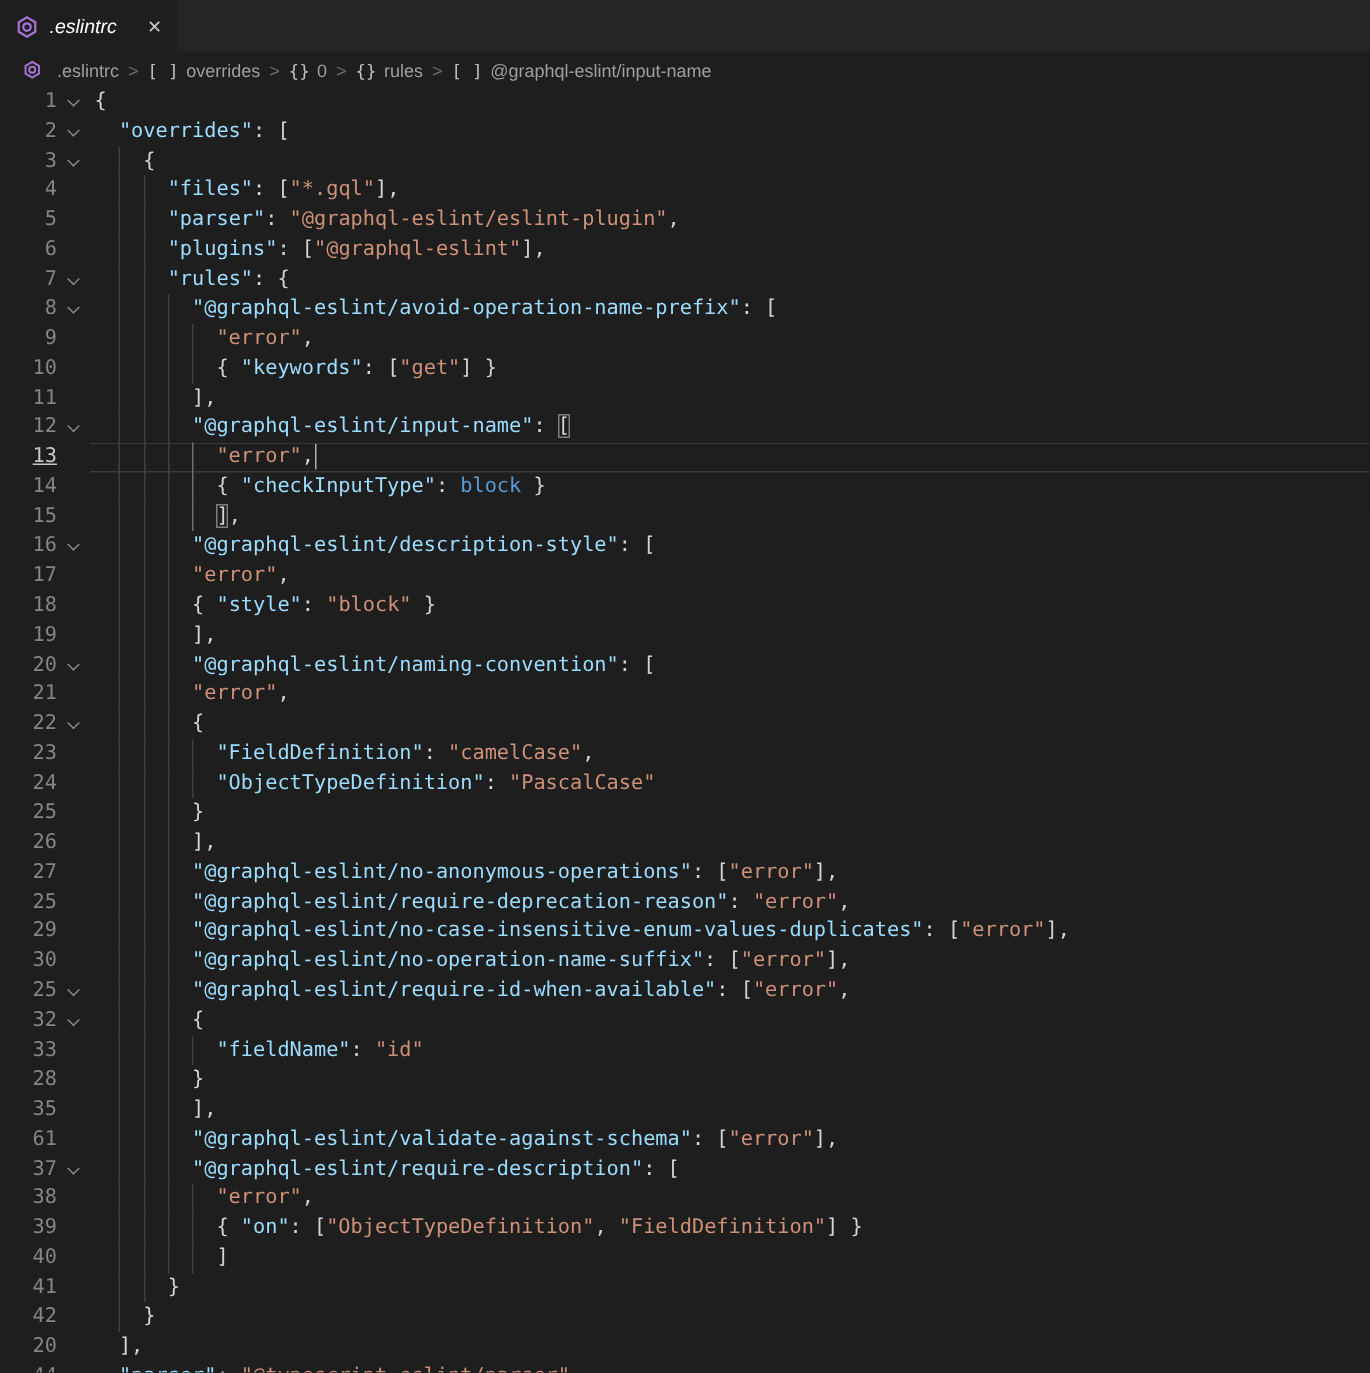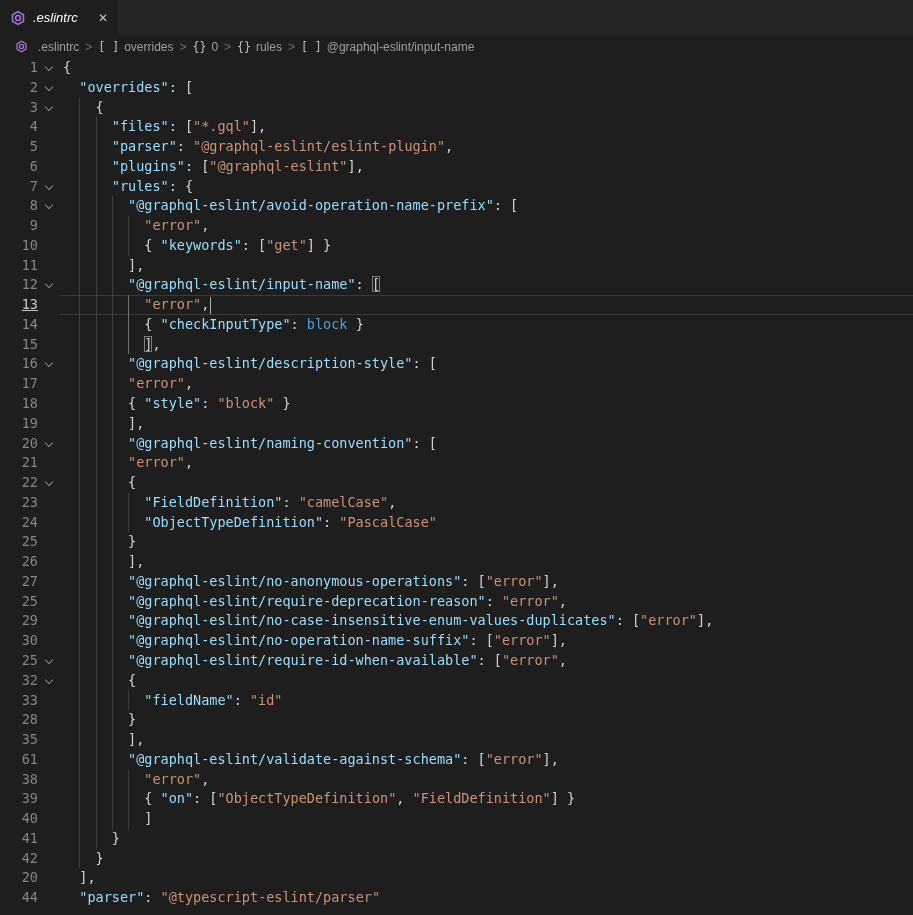--- a/index.html
+++ b/index.html
@@ -373,20 +373,30 @@
       <div class="code">        <span class="tk-p">],</span></div>
     </div>
     <div class="line">
       <div class="num">61</div>
       <div class="guide" style="left: 79.26px;"></div>
       <div class="guide" style="left: 95.52px;"></div>
       <div class="guide" style="left: 111.78px;"></div>
       <div class="code">        <span class="tk-k">"@graphql-eslint/validate-against-schema"</span><span class="tk-p">: [</span><span class="tk-s">"error"</span><span class="tk-p">],</span></div>
     </div>
     <div class="line">
+      <div class="num">37</div>
+      <div class="fold">
+        <i></i>
+      </div>
+      <div class="guide" style="left: 79.26px;"></div>
+      <div class="guide" style="left: 95.52px;"></div>
+      <div class="guide" style="left: 111.78px;"></div>
+      <div class="code">        <span class="tk-k">"@graphql-eslint/require-description"</span><span class="tk-p">: [</span></div>
+    </div>
+    <div class="line">
       <div class="num">38</div>
       <div class="guide" style="left: 79.26px;"></div>
       <div class="guide" style="left: 95.52px;"></div>
       <div class="guide" style="left: 111.78px;"></div>
       <div class="guide" style="left: 128.04px;"></div>
       <div class="code">          <span class="tk-s">"error"</span><span class="tk-p">,</span></div>
     </div>
     <div class="line">
       <div class="num">39</div>
       <div class="guide" style="left: 79.26px;"></div>

